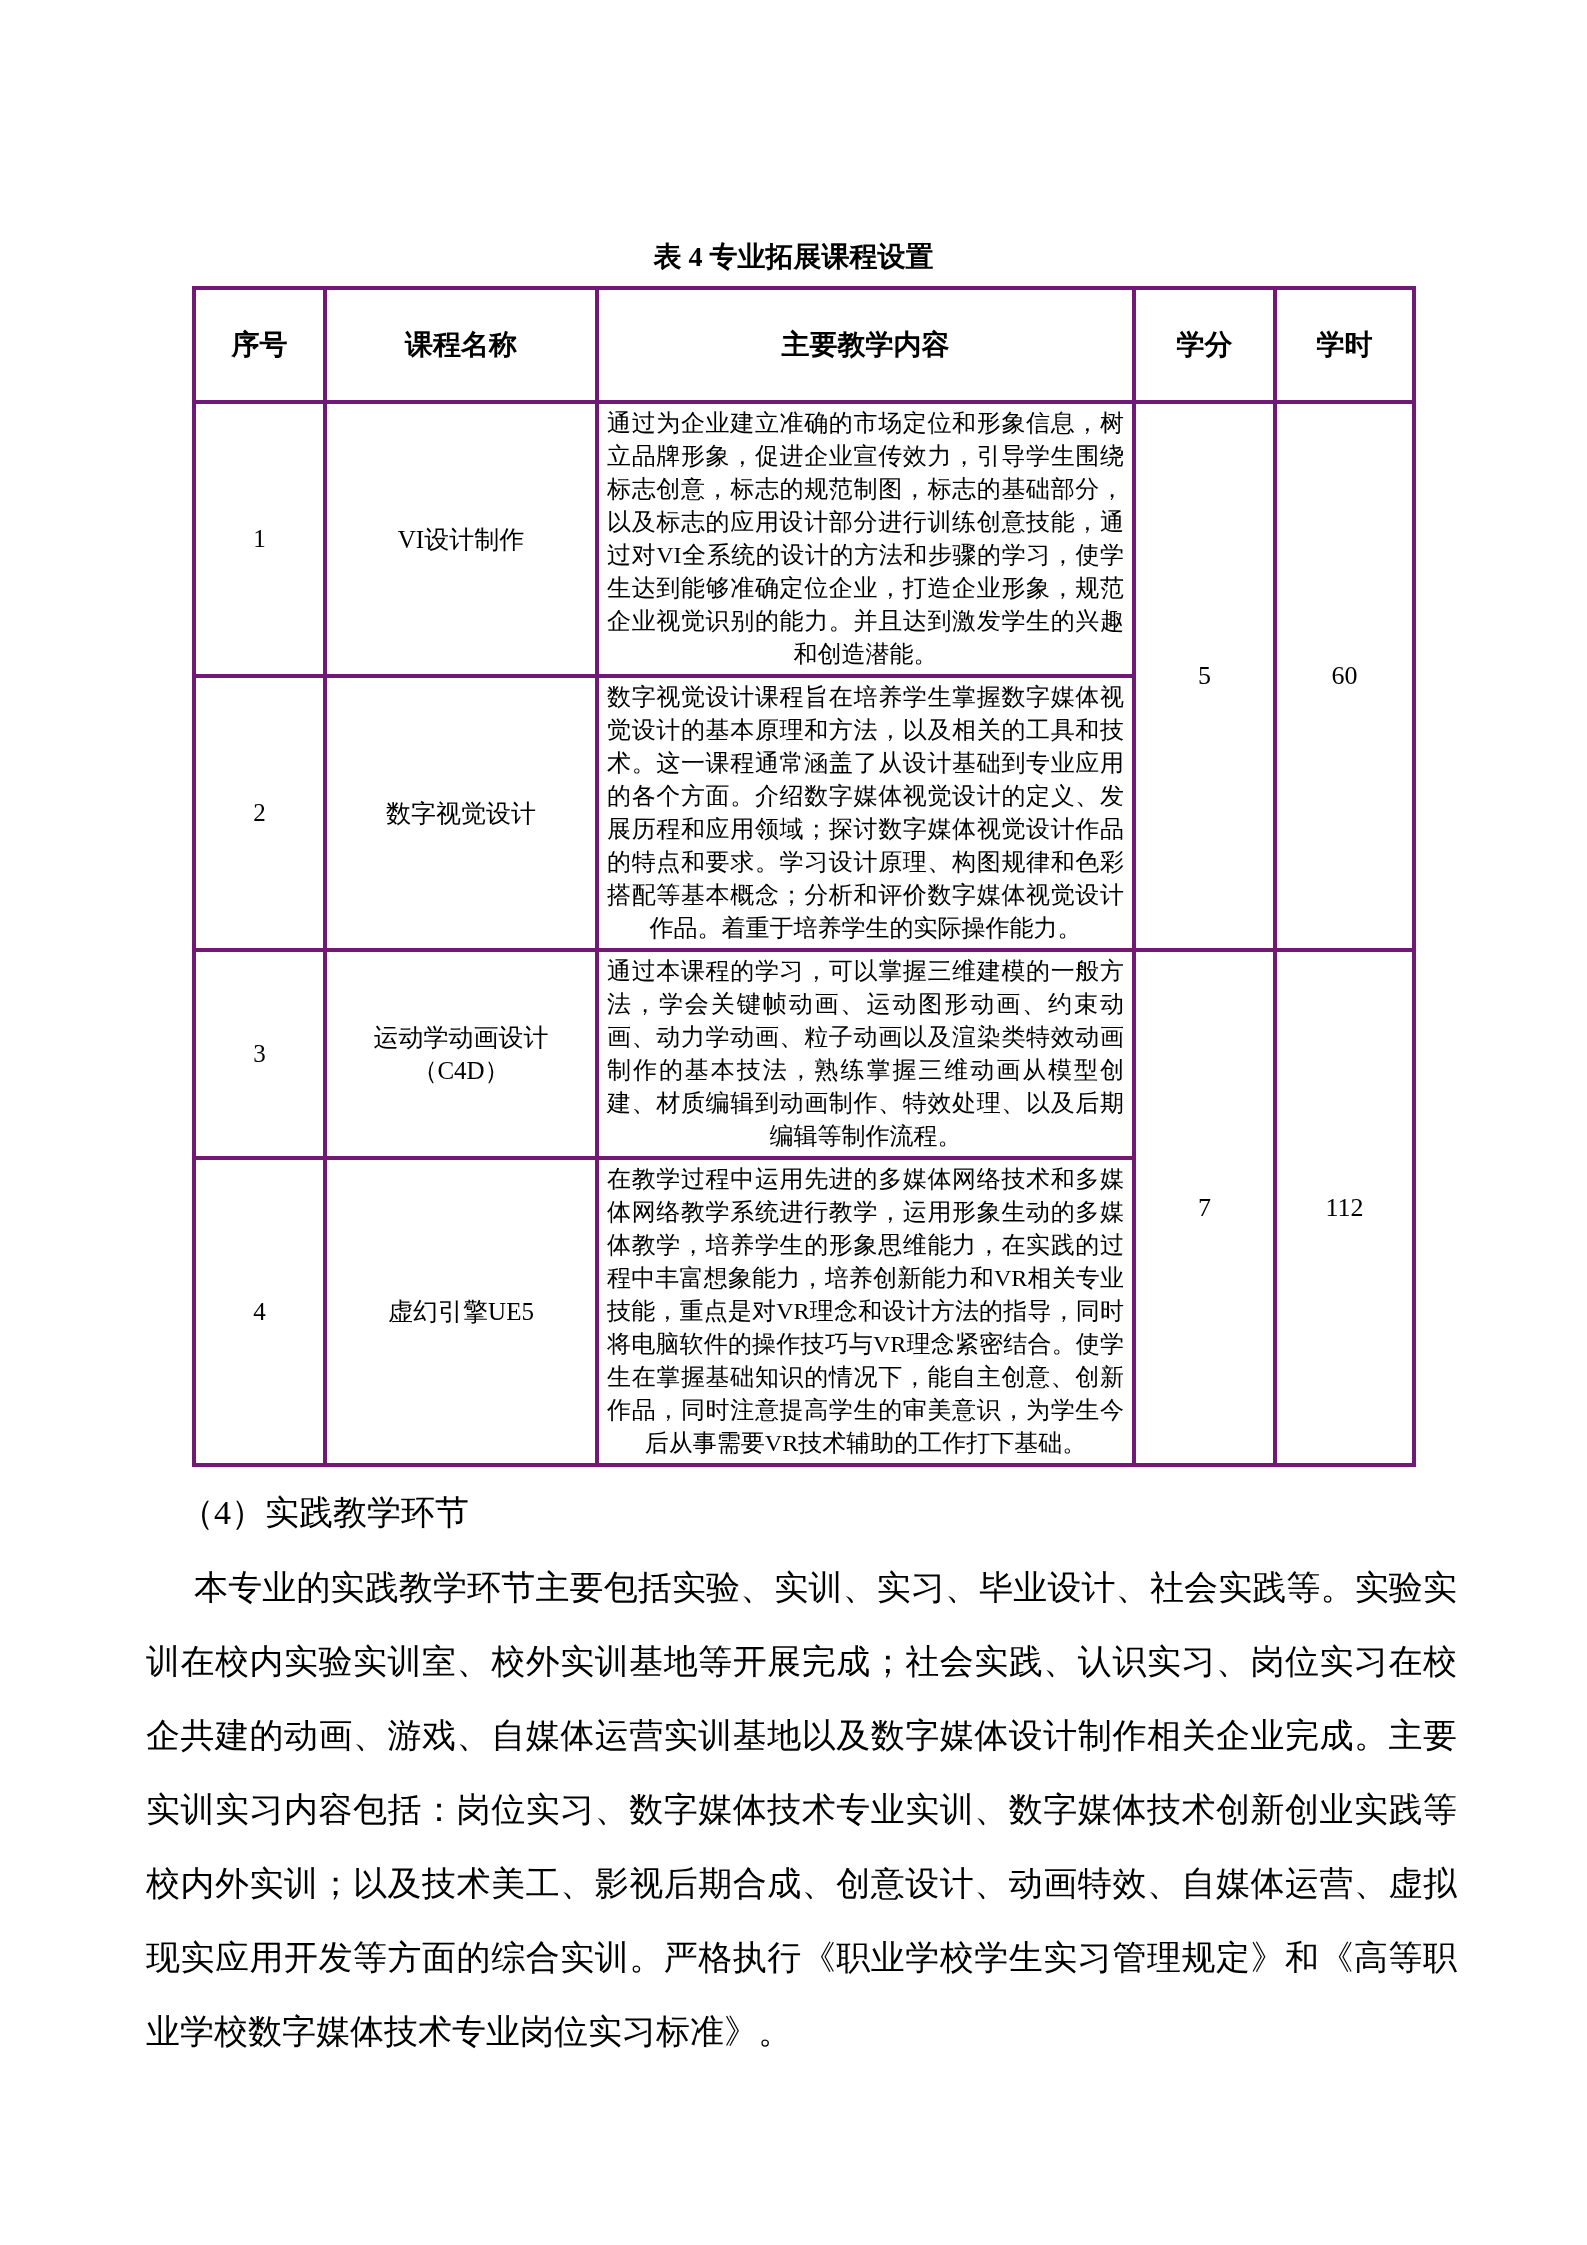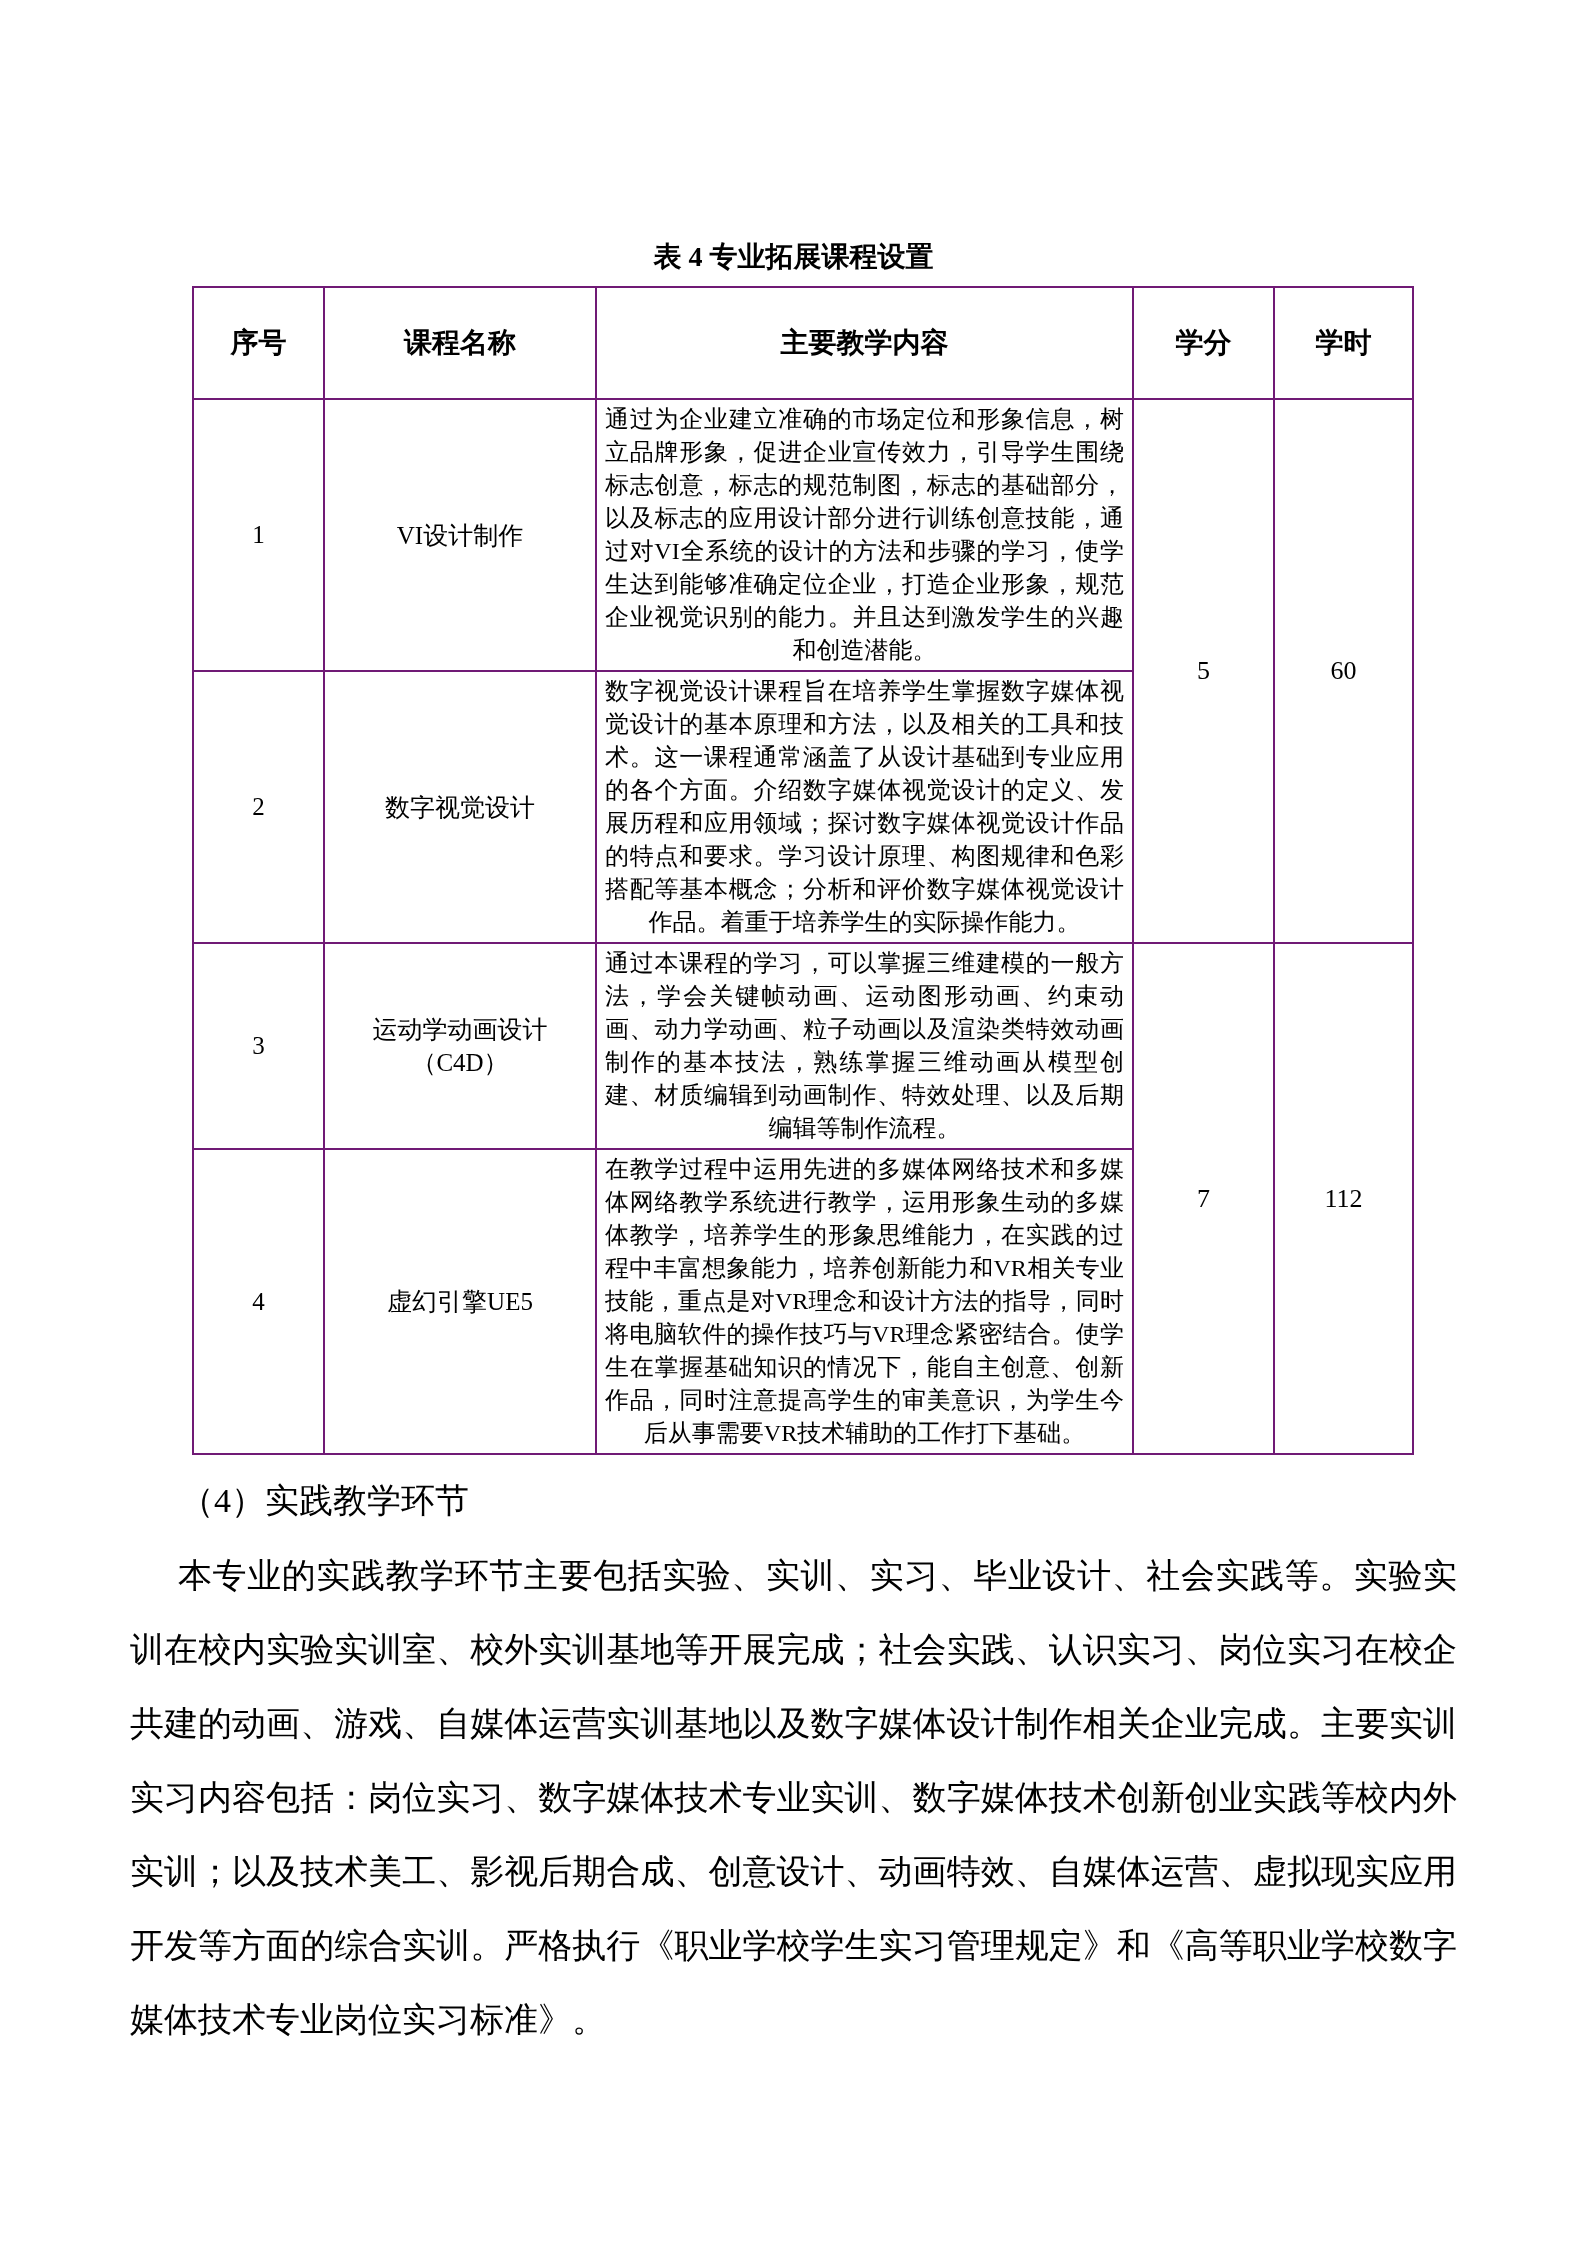--- a/index.html
+++ b/index.html
@@ -39,21 +39,21 @@
     line-height: 38px;
   }
   table.course-table {
     border-collapse: collapse;
     table-layout: fixed;
     width: 1220px;
     margin-left: 62px;
     background: #ffffff;
   }
   .course-table th, .course-table td {
-    border: 2px solid #701a75;
+    border: 4px solid #701a75;
     padding: 3px 8px;
     vertical-align: middle;
     font-weight: normal;
   }
   .course-table th {
     font-weight: bold;
     font-size: 28px;
     text-align: center;
     height: 104px;
   }
@@ -75,21 +75,21 @@
     font-size: 26px;
   }
   .heading-4 {
     margin-top: 24px;
   }
   .practice-para {
     font-size: 34px;
     line-height: 74px;
     text-indent: 48px;
     text-align: justify;
-    margin: 16px 0 0 0;
+    margin: 16px 0 0 16px;
   }
 </style>
 </head>
 <body>
 
 <div class="page">
 
 
 
   <p class="table-title">表 4 专业拓展课程设置</p>

